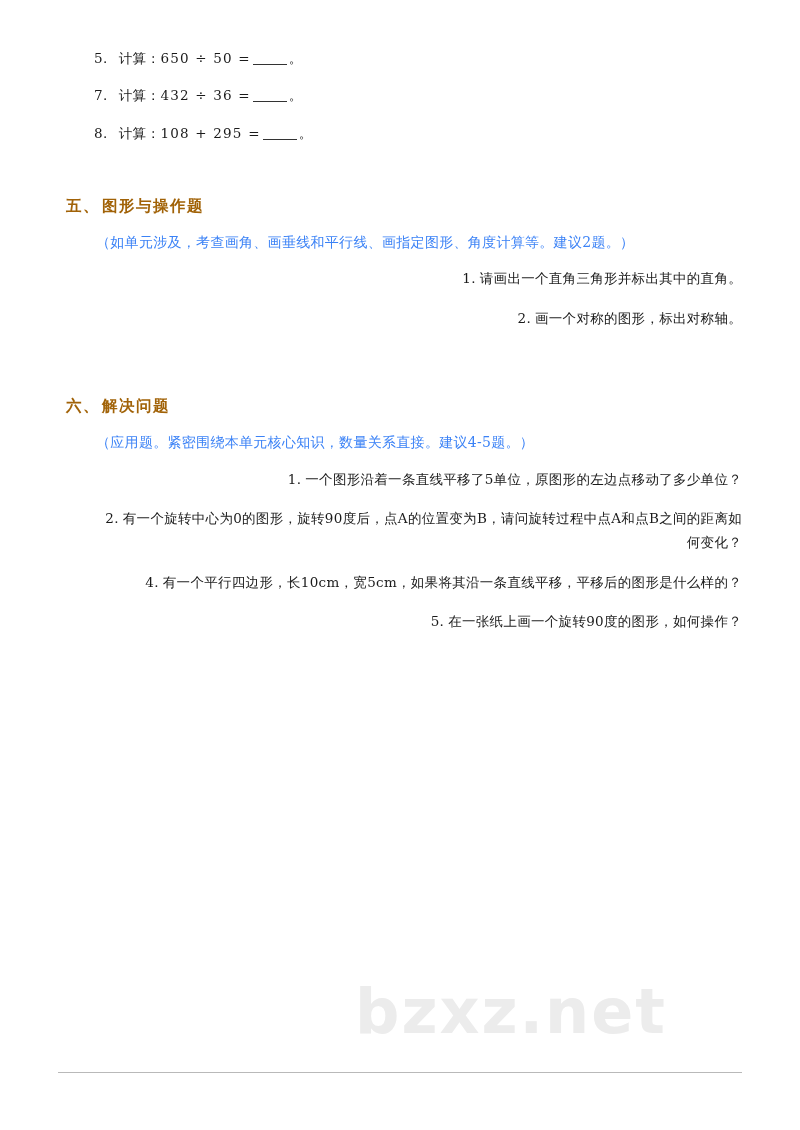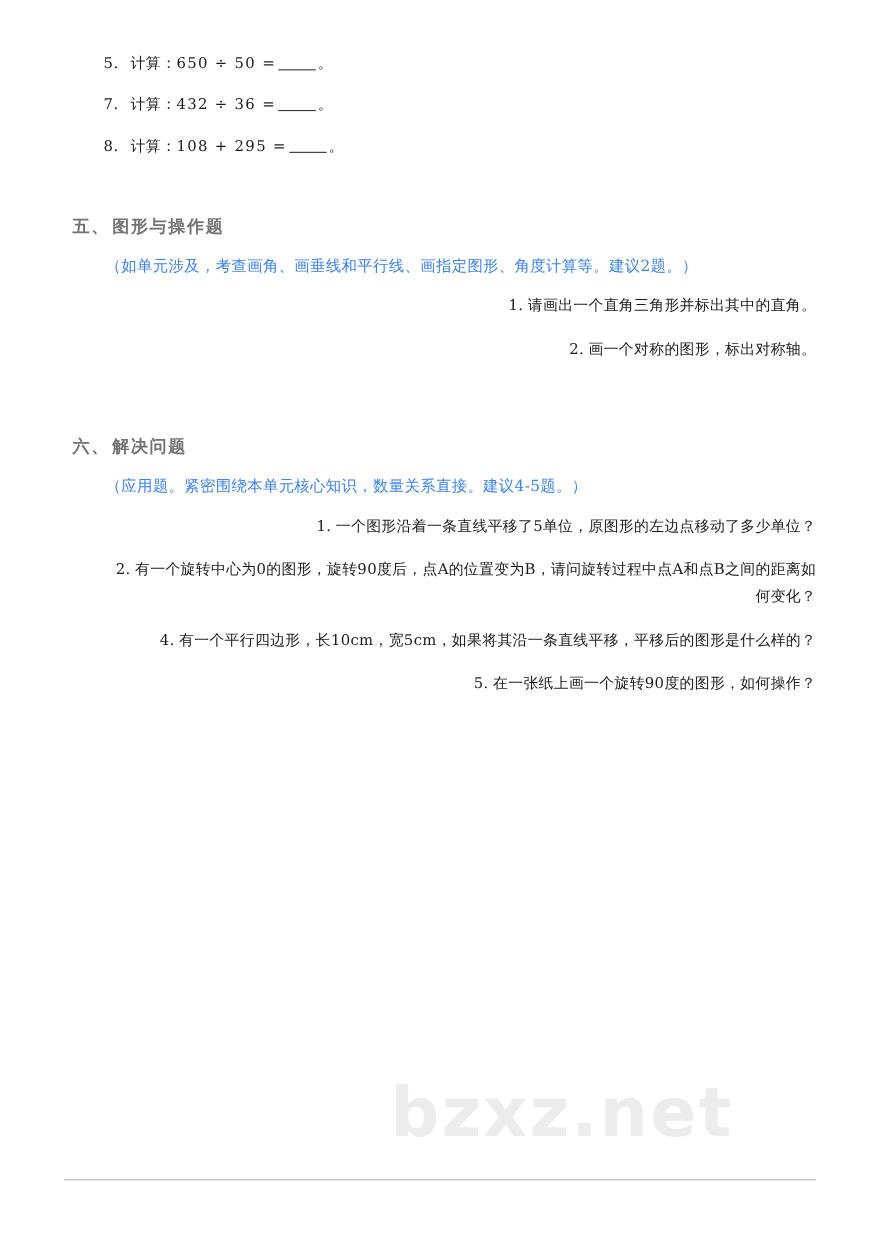--- a/index.html
+++ b/index.html
@@ -54,21 +54,21 @@
     margin: 0 2px;
   }
 
   
   .section-heading {
     font-size: 15.5px;
     font-weight: bold;
     letter-spacing: 1.5px;
     margin: 30px 0 14px 0;
     padding-left: 8px;
-    color: #737373;
+    color: #a16207;
     font-family: "DejaVu Sans", "Liberation Sans", sans-serif;
   }
   .section-heading .cn-num {
     margin-right: 2px;
   }
 
   .section-note {
     font-size: 14px;
     line-height: 1.6;
     margin: 0 0 14px 0;

